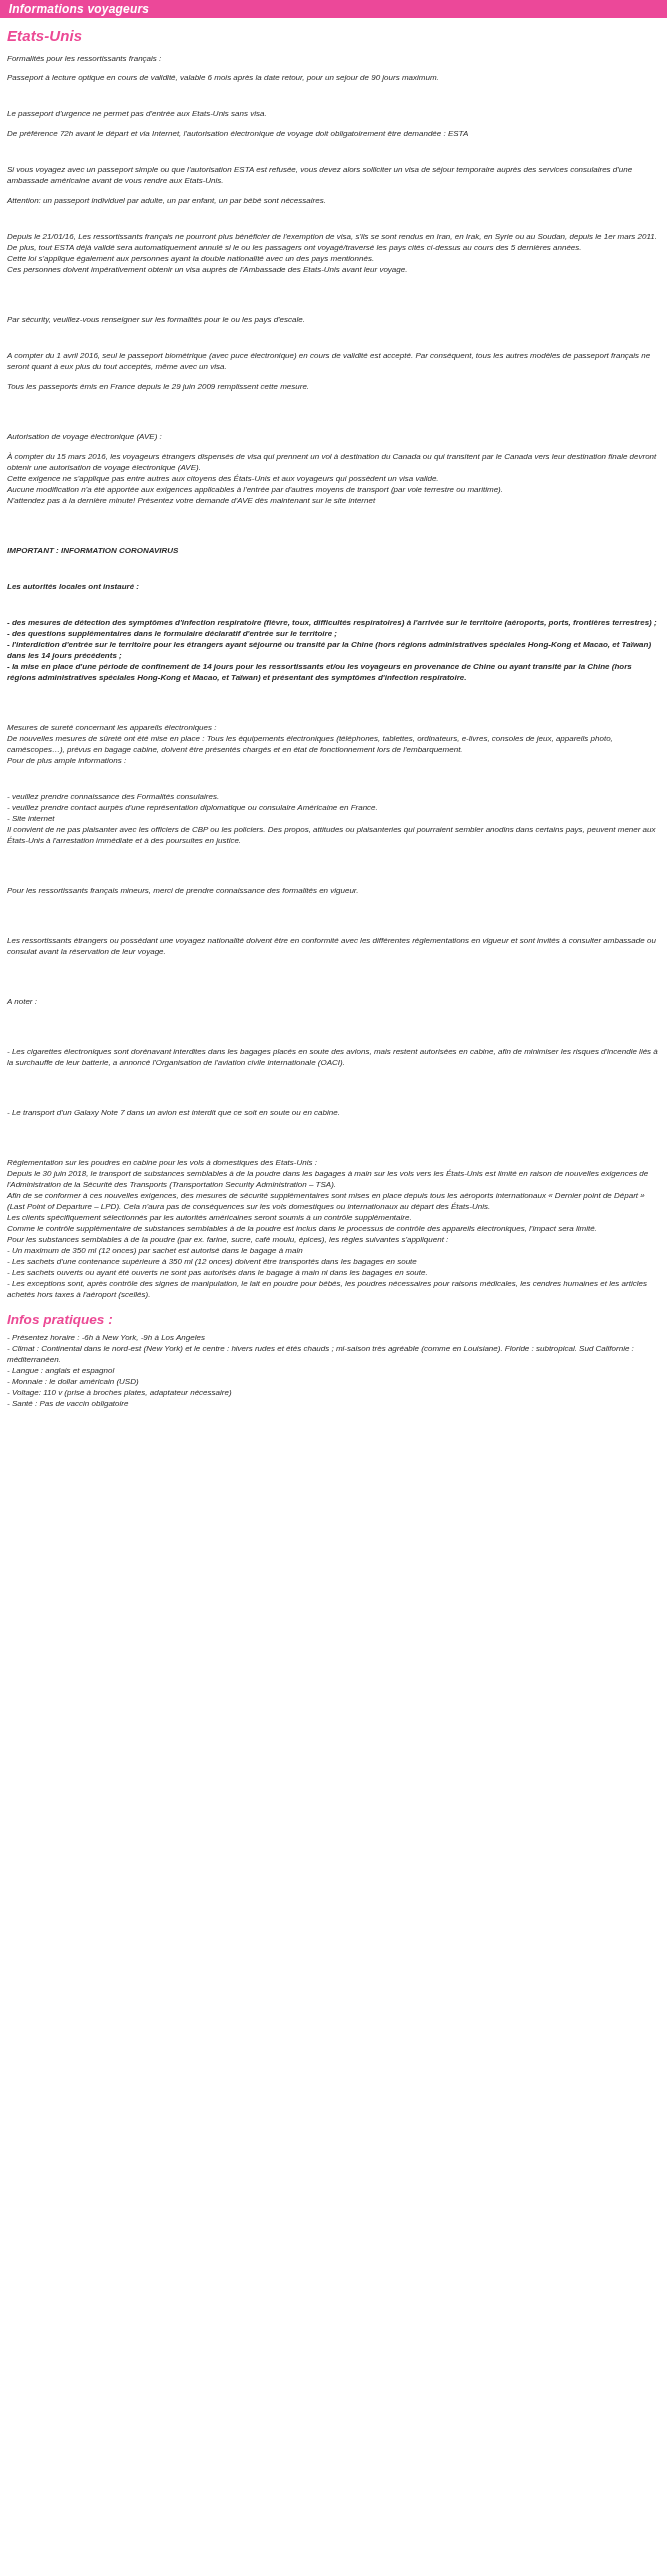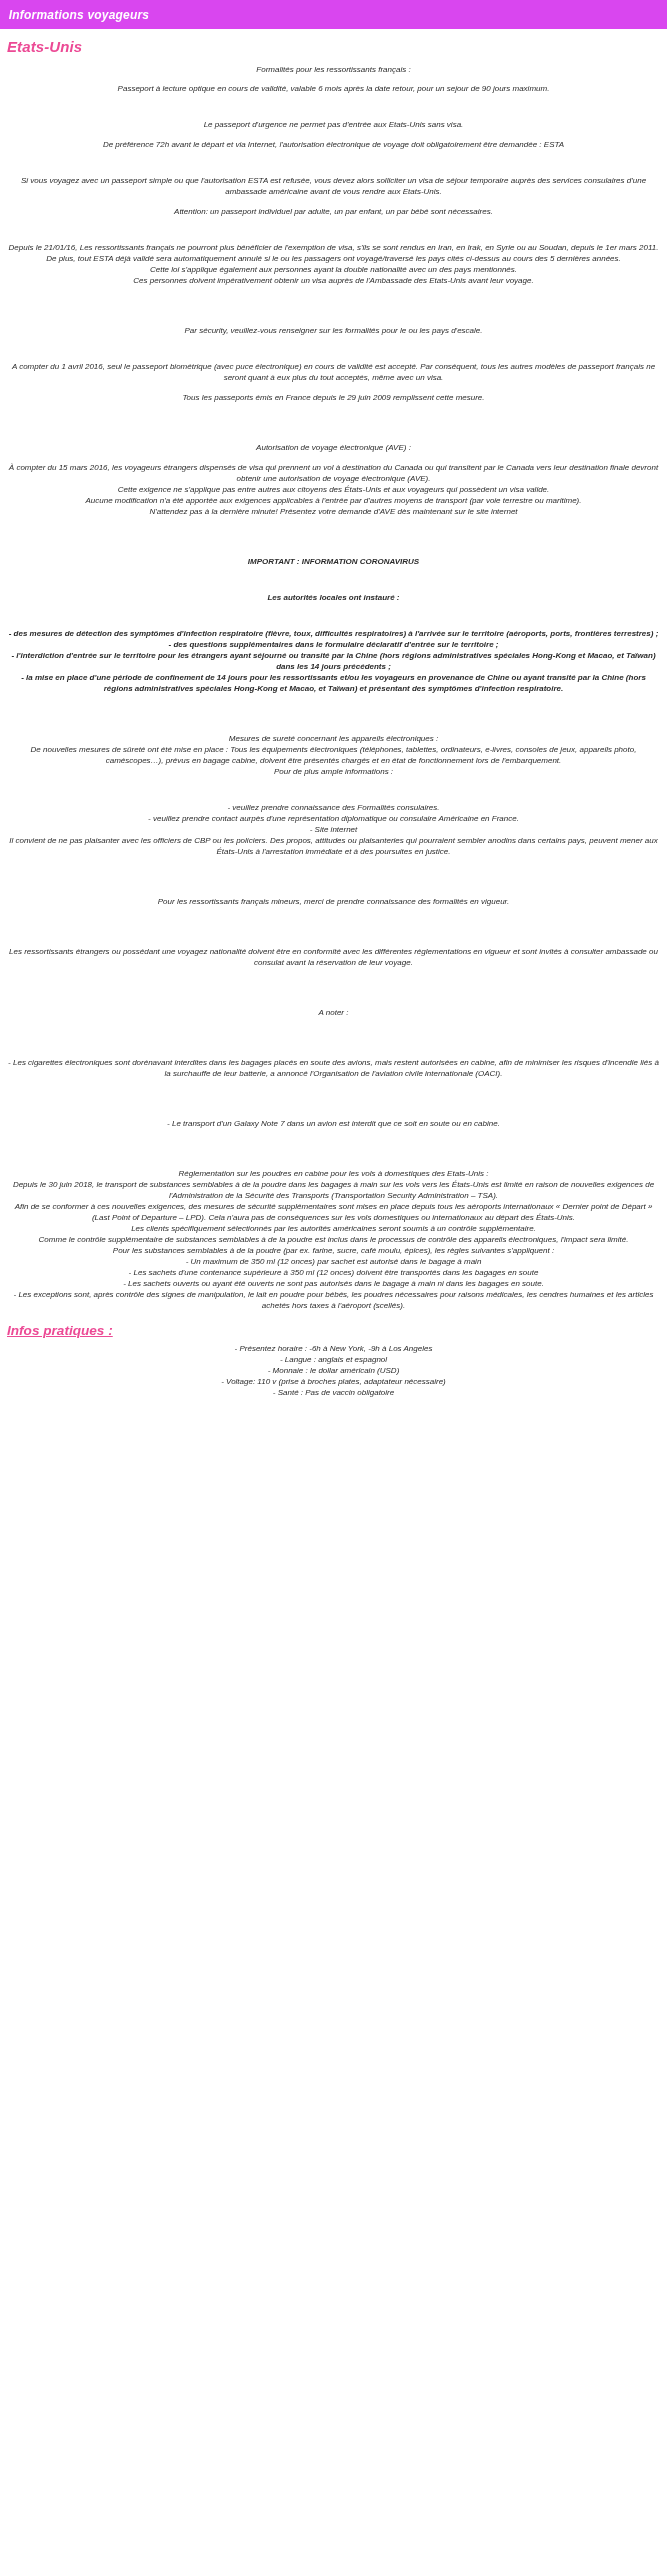--- a/index.html
+++ b/index.html
@@ -12,22 +12,22 @@
     width: 667px;
     font-family: "Liberation Sans", sans-serif;
     color: #2b2b2b;
   }
   .page {
     width: 667px;
     position: relative;
     padding-bottom: 8.8px;
   }
   .banner {
-    background: #d946ef;
-    height: 29px;
+    background: #ec4899;
+    height: 18px;
     display: flex;
     align-items: center;
     padding-left: 8.8px;
   }
   .banner-title {
     color: #ffffff;
     font-size: 12px;
     font-style: italic;
     font-weight: bold;
     letter-spacing: 0.2px;
@@ -42,29 +42,27 @@
     font-weight: bold;
     margin: 3.5px 0 8.8px 0;
     letter-spacing: 0.1px;
   }
   h2.section {
     color: #ec4a95;
     font-size: 13.6px;
     font-style: italic;
     font-weight: bold;
     margin: 12.3px 0 5.3px 0;
-    text-decoration: underline;
   }
   p.para {
     font-size: 8px;
     line-height: 11px;
     margin: 0 0 8.8px 0;
     font-style: italic;
     color: #2b2b2b;
-    text-align: center;
   }
   p.para.bold {
     font-weight: bold;
   }
   p.para.tight {
     margin-bottom: 0px;
   }
   p.spacer-lg { margin-bottom: 25px; }
   p.spacer-xl { margin-bottom: 39px; }
 </style>
@@ -127,20 +125,21 @@
         <p class="para tight">- Un maximum de 350 ml (12 onces) par sachet est autorisé dans le bagage à main</p>
         <p class="para tight">- Les sachets d'une contenance supérieure à 350 ml (12 onces) doivent être transportés dans les bagages en soute</p>
         <p class="para tight">- Les sachets ouverts ou ayant été ouverts ne sont pas autorisés dans le bagage à main ni dans les bagages en soute.</p>
         <p class="para tight">- Les exceptions sont, après contrôle des signes de manipulation, le lait en poudre pour bébés, les poudres nécessaires pour raisons médicales, les cendres humaines et les articles achetés hors taxes à l'aéroport (scellés).</p>
       </div>
 
     <h2 class="section">Infos pratiques :</h2>
 
     <div id="infos-container">
         <p class="para tight">- Présentez horaire : -6h à New York, -9h à Los Angeles</p>
+        <p class="para tight">- Climat : Continental dans le nord-est (New York) et le centre : hivers rudes et étés chauds ; mi-saison très agréable (comme en Louisiane). Floride : subtropical. Sud Californie : méditerranéen.</p>
         <p class="para tight">- Langue : anglais et espagnol</p>
         <p class="para tight">- Monnaie : le dollar américain (USD)</p>
         <p class="para tight">- Voltage: 110 v (prise à broches plates, adaptateur nécessaire)</p>
         <p class="para tight">- Santé : Pas de vaccin obligatoire</p>
       </div>
 
   </div>
 </div>
 
 

